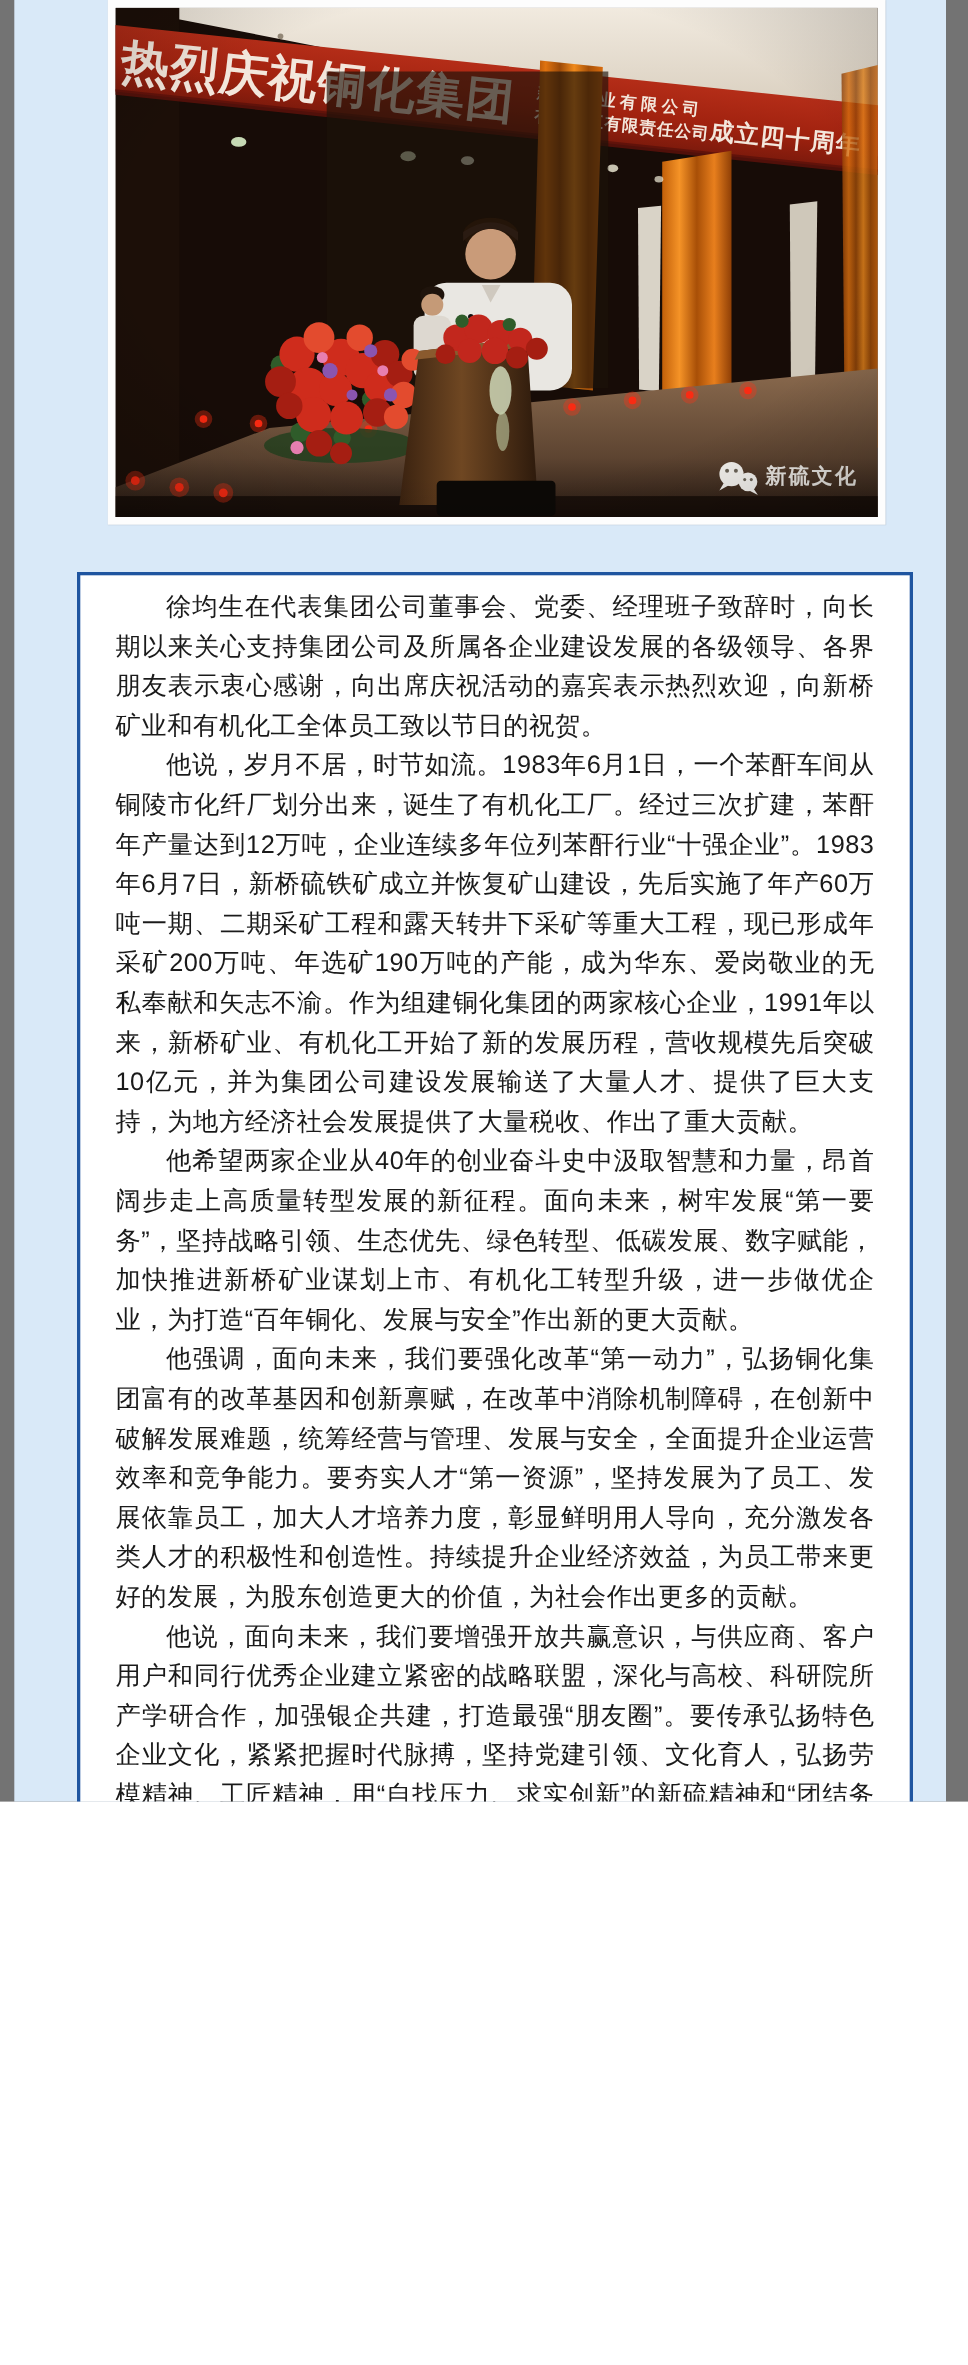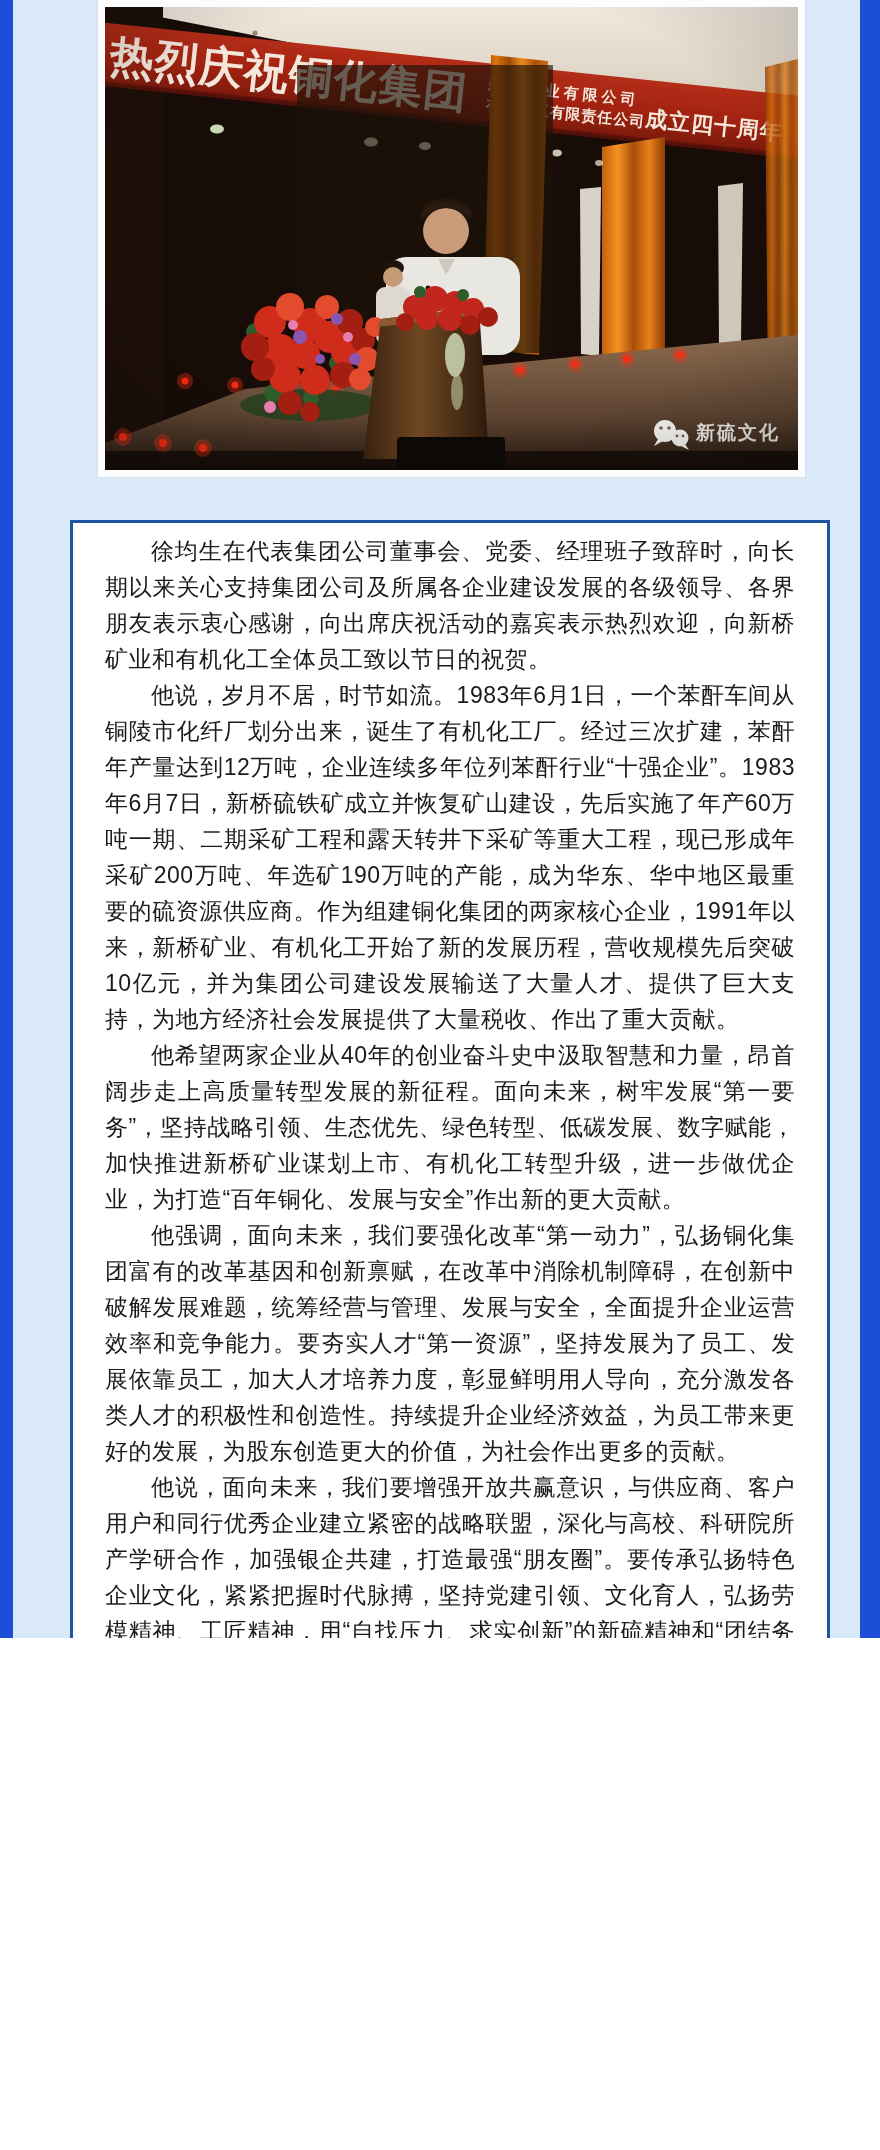--- a/index.html
+++ b/index.html
@@ -1,17 +1,17 @@
 <!DOCTYPE html>
 <html><head>
 <meta charset="utf-8">
 <style>
   html,body{margin:0;padding:0;background:#ffffff;}
   body{width:880px;font-family:"Liberation Sans","DejaVu Sans",sans-serif;}
-  .page{position:relative;width:880px;height:1638px;background:#1d4ed8;overflow:hidden;}
+  .page{position:relative;width:880px;height:1638px;background:#737373;overflow:hidden;}
   .content-col{position:absolute;left:13px;top:0;width:847px;height:2150px;background:#d9e9f8;}
   .photo-card{position:absolute;left:85px;top:0;width:707px;height:477px;background:#fdfdfd;box-shadow:0 0 1px rgba(0,0,0,.15);}
   .photo-card svg{position:absolute;left:7px;top:7px;display:block;}
   .article-box{
     position:absolute;left:57px;top:520px;width:760px;height:1618px;
     box-sizing:border-box;background:#ffffff;border:3px solid #1f55a0;
     padding:10px 32px 36px 32px;overflow:hidden;
     border-bottom-color:#16407e;
   }
   .article-box p{
@@ -247,20 +247,20 @@
           </g>
           <text x="591" y="432" font-size="19" font-weight="bold" fill="#f4f2ee" letter-spacing="2" opacity="0.95">新硫文化</text>
         </g>
 
         <rect x="0" y="0" width="693" height="463" fill="url(#vin)"></rect>
       </svg>
     </div>
 
     <div class="article-box">
       <p>徐均生在代表集团公司董事会、党委、经理班子致辞时，向长期以来关心支持集团公司及所属各企业建设发展的各级领导、各界朋友表示衷心感谢，向出席庆祝活动的嘉宾表示热烈欢迎，向新桥矿业和有机化工全体员工致以节日的祝贺。</p>
-      <p>他说，岁月不居，时节如流。1983年6月1日，一个苯酐车间从铜陵市化纤厂划分出来，诞生了有机化工厂。经过三次扩建，苯酐年产量达到12万吨，企业连续多年位列苯酐行业“十强企业”。1983年6月7日，新桥硫铁矿成立并恢复矿山建设，先后实施了年产60万吨一期、二期采矿工程和露天转井下采矿等重大工程，现已形成年采矿200万吨、年选矿190万吨的产能，成为华东、华中地区最重要的硫资源供应商。作为组建铜化集团的两家核心企业，1991年以来，新桥矿业、有机化工开始了新的发展历程，营收规模先后突破10亿元，并为集团公司建设发展输送了大量人才、提供了巨大支持，为地方经济社会发展提供了大量税收、作出了重大贡献。</p>
+      <p>他说，岁月不居，时节如流。1983年6月1日，一个苯酐车间从铜陵市化纤厂划分出来，诞生了有机化工厂。经过三次扩建，苯酐年产量达到12万吨，企业连续多年位列苯酐行业“十强企业”。1983年6月7日，新桥硫铁矿成立并恢复矿山建设，先后实施了年产60万吨一期、二期采矿工程和露天转井下采矿等重大工程，现已形成年采矿200万吨、年选矿190万吨的产能，成为华东、爱岗敬业的无私奉献和矢志不渝。作为组建铜化集团的两家核心企业，1991年以来，新桥矿业、有机化工开始了新的发展历程，营收规模先后突破10亿元，并为集团公司建设发展输送了大量人才、提供了巨大支持，为地方经济社会发展提供了大量税收、作出了重大贡献。</p>
       <p>他希望两家企业从40年的创业奋斗史中汲取智慧和力量，昂首阔步走上高质量转型发展的新征程。面向未来，树牢发展“第一要务”，坚持战略引领、生态优先、绿色转型、低碳发展、数字赋能，加快推进新桥矿业谋划上市、有机化工转型升级，进一步做优企业，为打造“百年铜化、发展与安全”作出新的更大贡献。</p>
       <p>他强调，面向未来，我们要强化改革“第一动力”，弘扬铜化集团富有的改革基因和创新禀赋，在改革中消除机制障碍，在创新中破解发展难题，统筹经营与管理、发展与安全，全面提升企业运营效率和竞争能力。要夯实人才“第一资源”，坚持发展为了员工、发展依靠员工，加大人才培养力度，彰显鲜明用人导向，充分激发各类人才的积极性和创造性。持续提升企业经济效益，为员工带来更好的发展，为股东创造更大的价值，为社会作出更多的贡献。</p>
       <p>他说，面向未来，我们要增强开放共赢意识，与供应商、客户用户和同行优秀企业建立紧密的战略联盟，深化与高校、科研院所产学研合作，加强银企共建，打造最强“朋友圈”。要传承弘扬特色企业文化，紧紧把握时代脉搏，坚持党建引领、文化育人，弘扬劳模精神、工匠精神，用“自找压力、求实创新”的新硫精神和“团结务实、聚智创新”的有机理念，丰富铜化集团“三讲五心”特色企业文化的内涵，为企业做优做强、行稳致远凝聚强大合力。</p>
     </div>
 
   </div>
 </div>
 
 </body></html>

